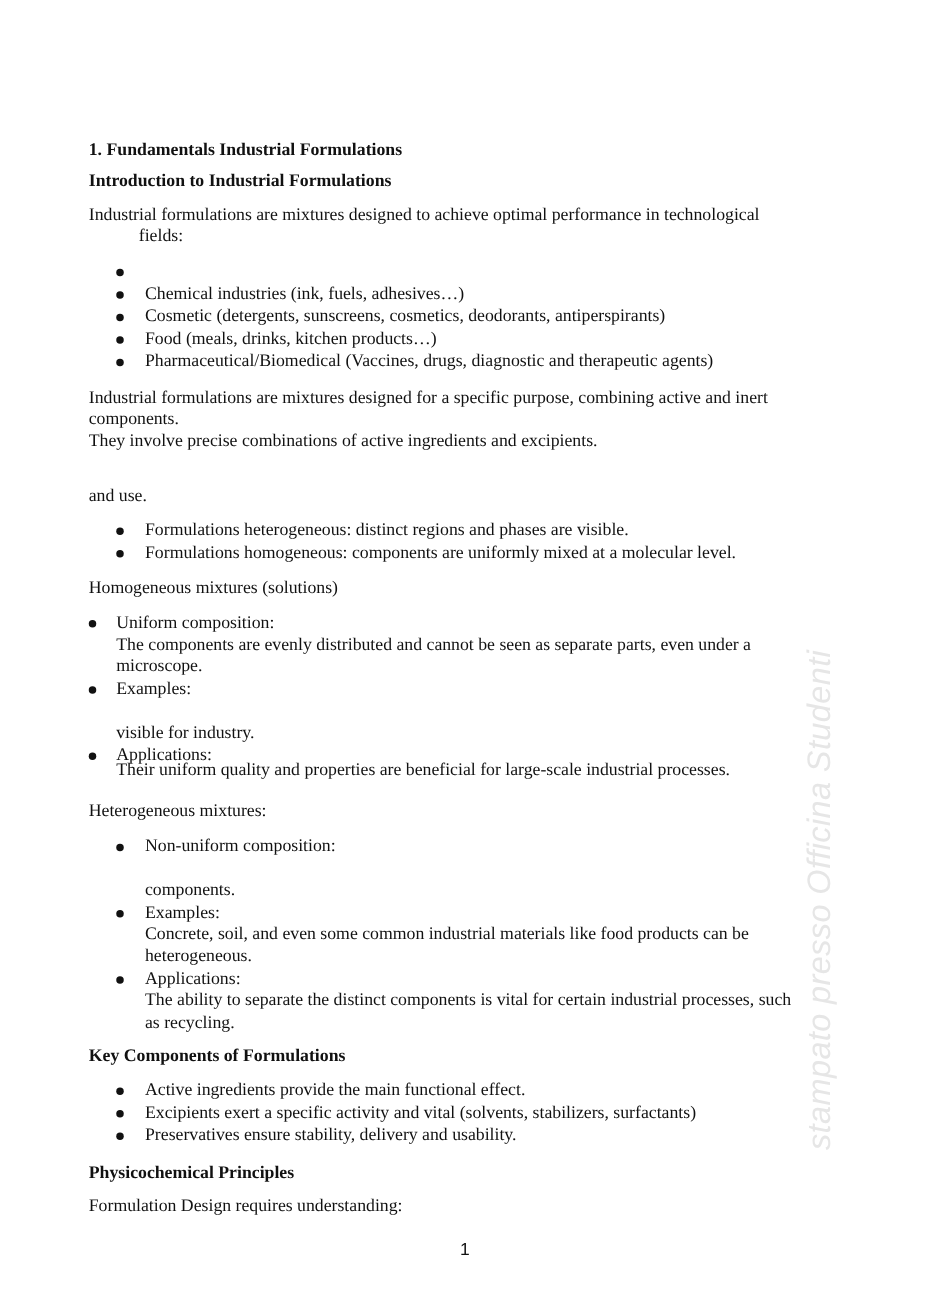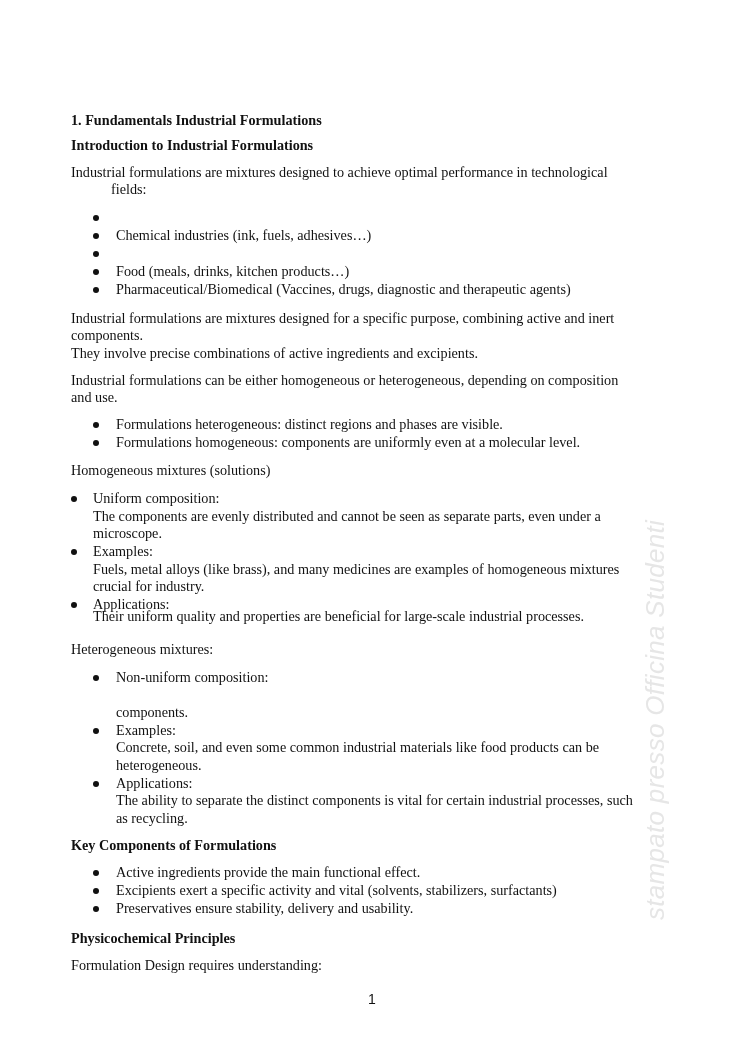--- a/index.html
+++ b/index.html
@@ -21,48 +21,47 @@
 
   <div class="abs b" style="left:71px;top:112px;">1.   Fundamentals Industrial Formulations</div>
   <div class="abs b" style="left:71px;top:137px;">Introduction to Industrial Formulations</div>
   <div class="abs" style="left:71px;top:164px;">Industrial formulations are mixtures designed to achieve optimal performance in technological</div>
   <div class="abs" style="left:71px;top:181px;margin-left:40px;">fields:</div>
 
   <div class="bul" style="left:93px;top:215px;"></div>
   <div class="bul" style="left:93px;top:233px;"></div>
   <div class="abs" style="left:116px;top:227px;">Chemical industries (ink, fuels, adhesives…)</div>
   <div class="bul" style="left:93px;top:251px;"></div>
+  <div class="abs" style="left:116px;top:245px;">Cosmetic (detergents, sunscreens, cosmetics, deodorants, antiperspirants)</div>
   <div class="bul" style="left:93px;top:269px;"></div>
   <div class="abs" style="left:116px;top:263px;">Food (meals, drinks, kitchen products…)</div>
   <div class="bul" style="left:93px;top:287px;"></div>
   <div class="abs" style="left:71px;top:310px;">Industrial formulations are mixtures designed for a specific purpose, combining active and inert</div>
 
   <div class="abs" style="left:116px;top:281px;">Pharmaceutical/Biomedical (Vaccines, drugs, diagnostic and therapeutic agents)</div>
   <div class="abs" style="left:71px;top:327px;">components.</div>
   <div class="abs" style="left:71px;top:345px;">They involve precise combinations of active ingredients and excipients.</div>
 
-  <div class="abs" style="left:71px;top:372px;">Industrial formulations can be either homogeneous or heterogeneous, depending on composition</div>
   <div class="abs" style="left:71px;top:389px;">and use.</div>
 
   <div class="bul" style="left:93px;top:422px;"></div>
   <div class="abs" style="left:116px;top:416px;">Formulations heterogeneous: distinct regions and phases are visible.</div>
   <div class="bul" style="left:93px;top:440px;"></div>
-  <div class="abs" style="left:116px;top:434px;">Formulations homogeneous: components are uniformly even at a molecular level.</div>
+  <div class="abs" style="left:116px;top:434px;">Formulations homogeneous: components are uniformly mixed at a molecular level.</div>
 
   <div class="abs" style="left:71px;top:462px;">Homogeneous mixtures (solutions)</div>
 
   <div class="bul" style="left:71px;top:496px;"></div>
   <div class="abs" style="left:93px;top:490px;">Uniform composition:</div>
   <div class="abs" style="left:93px;top:508px;">The components are evenly distributed and cannot be seen as separate parts, even under a</div>
   <div class="abs" style="left:93px;top:525px;">microscope.</div>
 
   <div class="bul" style="left:71px;top:549px;"></div>
   <div class="abs" style="left:93px;top:543px;">Examples:</div>
-  <div class="abs" style="left:93px;top:561px;">Fuels, metal alloys (like brass), and many medicines are examples of homogeneous mixtures</div>
-  <div class="abs" style="left:93px;top:578px;">crucial for industry.</div>
+  <div class="abs" style="left:93px;top:578px;">visible for industry.</div>
 
   <div class="bul" style="left:71px;top:602px;"></div>
   <div class="abs" style="left:93px;top:596px;">Applications:</div>
   <div class="abs" style="left:93px;top:608px;">Their uniform quality and properties are beneficial for large-scale industrial processes.</div>
 
   <div class="abs" style="left:71px;top:641px;">Heterogeneous mixtures:</div>
 
   <div class="bul" style="left:93px;top:675px;"></div>
   <div class="abs" style="left:116px;top:669px;">Non-uniform composition:</div>
   <div class="abs" style="left:116px;top:704px;">components.</div>

